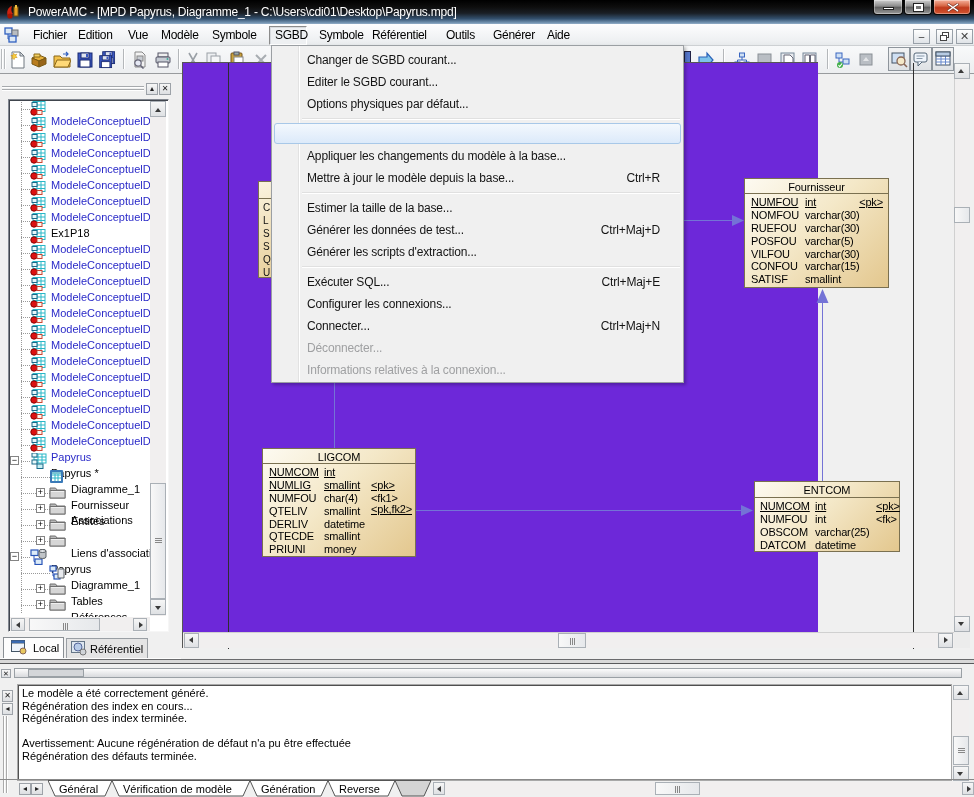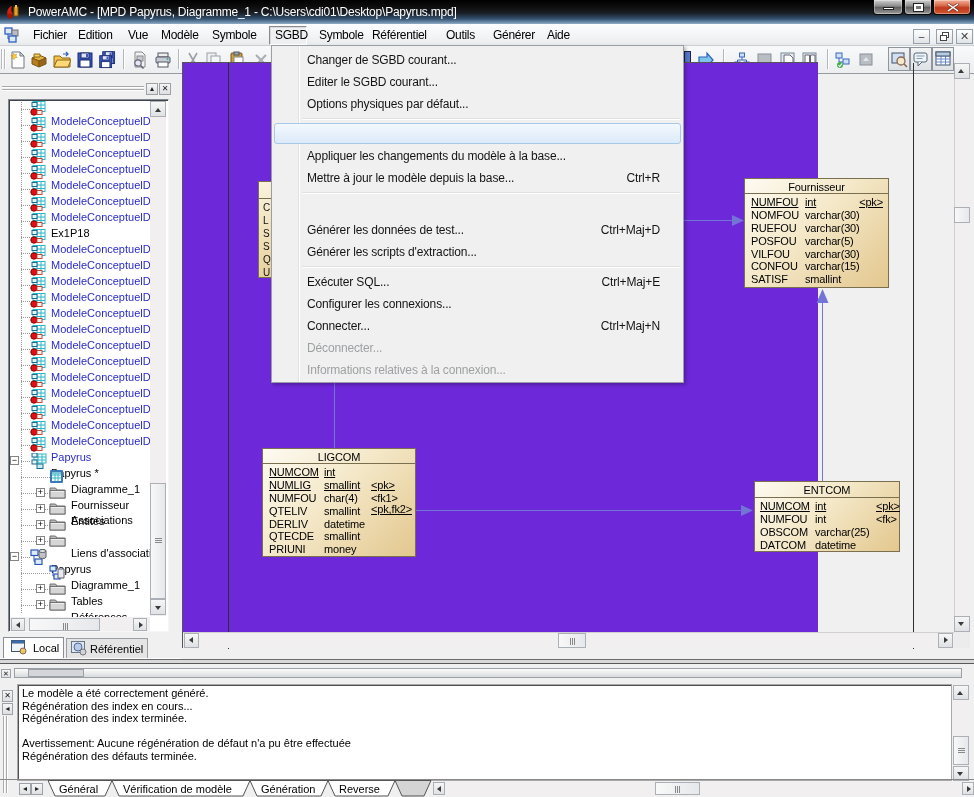--- a/index.html
+++ b/index.html
@@ -705,20 +705,23 @@
     <div class="pitem ab " style="top:47px">
       <span class="lab">Options physiques par défaut...</span>
     </div>
     <div class="pitem ab " style="top:99px">
       <span class="lab">Appliquer les changements du modèle à la base...</span>
     </div>
     <div class="pitem ab " style="top:121px">
       <span class="lab">Mettre à jour le modèle depuis la base...</span>
       <span class="sc">Ctrl+R</span>
     </div>
+    <div class="pitem ab " style="top:151px">
+      <span class="lab">Estimer la taille de la base...</span>
+    </div>
     <div class="pitem ab " style="top:173px">
       <span class="lab">Générer les données de test...</span>
       <span class="sc">Ctrl+Maj+D</span>
     </div>
     <div class="pitem ab " style="top:195px">
       <span class="lab">Générer les scripts d'extraction...</span>
     </div>
     <div class="pitem ab " style="top:225px">
       <span class="lab">Exécuter SQL...</span>
       <span class="sc">Ctrl+Maj+E</span>

